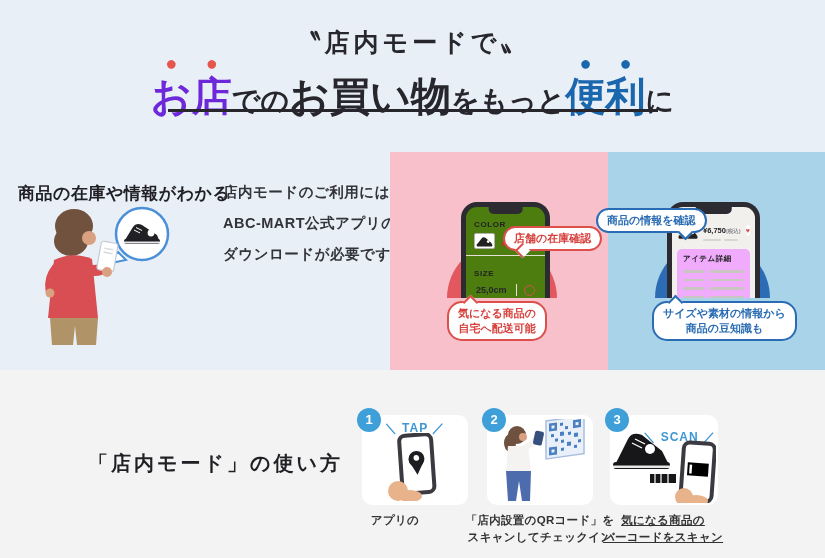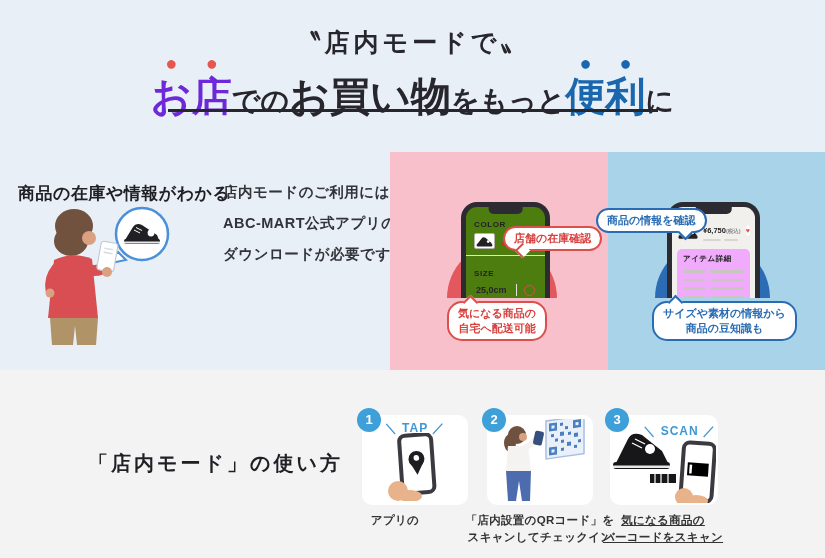--- a/index.html
+++ b/index.html
@@ -74,21 +74,21 @@
   .bubble.blu{border-color:#2a6cb3;color:#2a6cb3;}
   .bubble.blu .tail{border-color:#2a6cb3;}
   
   .howto-band{position:absolute;left:0;top:370px;width:825px;height:188px;background:#f3f3f4;}
   .howto-heading{position:absolute;left:88px;top:450px;font-size:20px;font-weight:bold;letter-spacing:3px;color:#1f1f24;}
   .step-card{position:absolute;top:415px;width:106px;height:90px;background:#fff;border-radius:10px;}
   .step-badge{position:absolute;left:-5px;top:-7px;width:24px;height:24px;border-radius:50%;
     background:#3fa0d9;color:#fff;font-weight:bold;font-size:13px;line-height:24px;text-align:center;z-index:3;}
   .step-tag{position:absolute;top:5px;left:0;width:100%;text-align:center;
     color:#3f97d3;font-weight:bold;font-size:12px;letter-spacing:1px;}
-  .step-tag.right{left:auto;right:2px;width:auto;top:8px;text-align:center;}
+  .step-tag.right{left:auto;right:2px;width:auto;top:14px;text-align:center;}
   .step-caption{position:absolute;top:512px;width:170px;text-align:center;
     font-size:11.5px;font-weight:bold;color:#333;line-height:17px;letter-spacing:.3px;}
   .step-illo{position:absolute;left:50%;transform:translateX(-50%);}
 </style>
 </head>
 <body>
 
 <div class="band-top">
   <div class="tagline">〝店内モードで〟</div>
   <div class="title"><span class="big em-red">お店</span><span class="small">での</span><span class="big">お買い物</span><span class="small">をもっと</span><span class="big em-blue">便利</span><span class="small">に</span></div>

